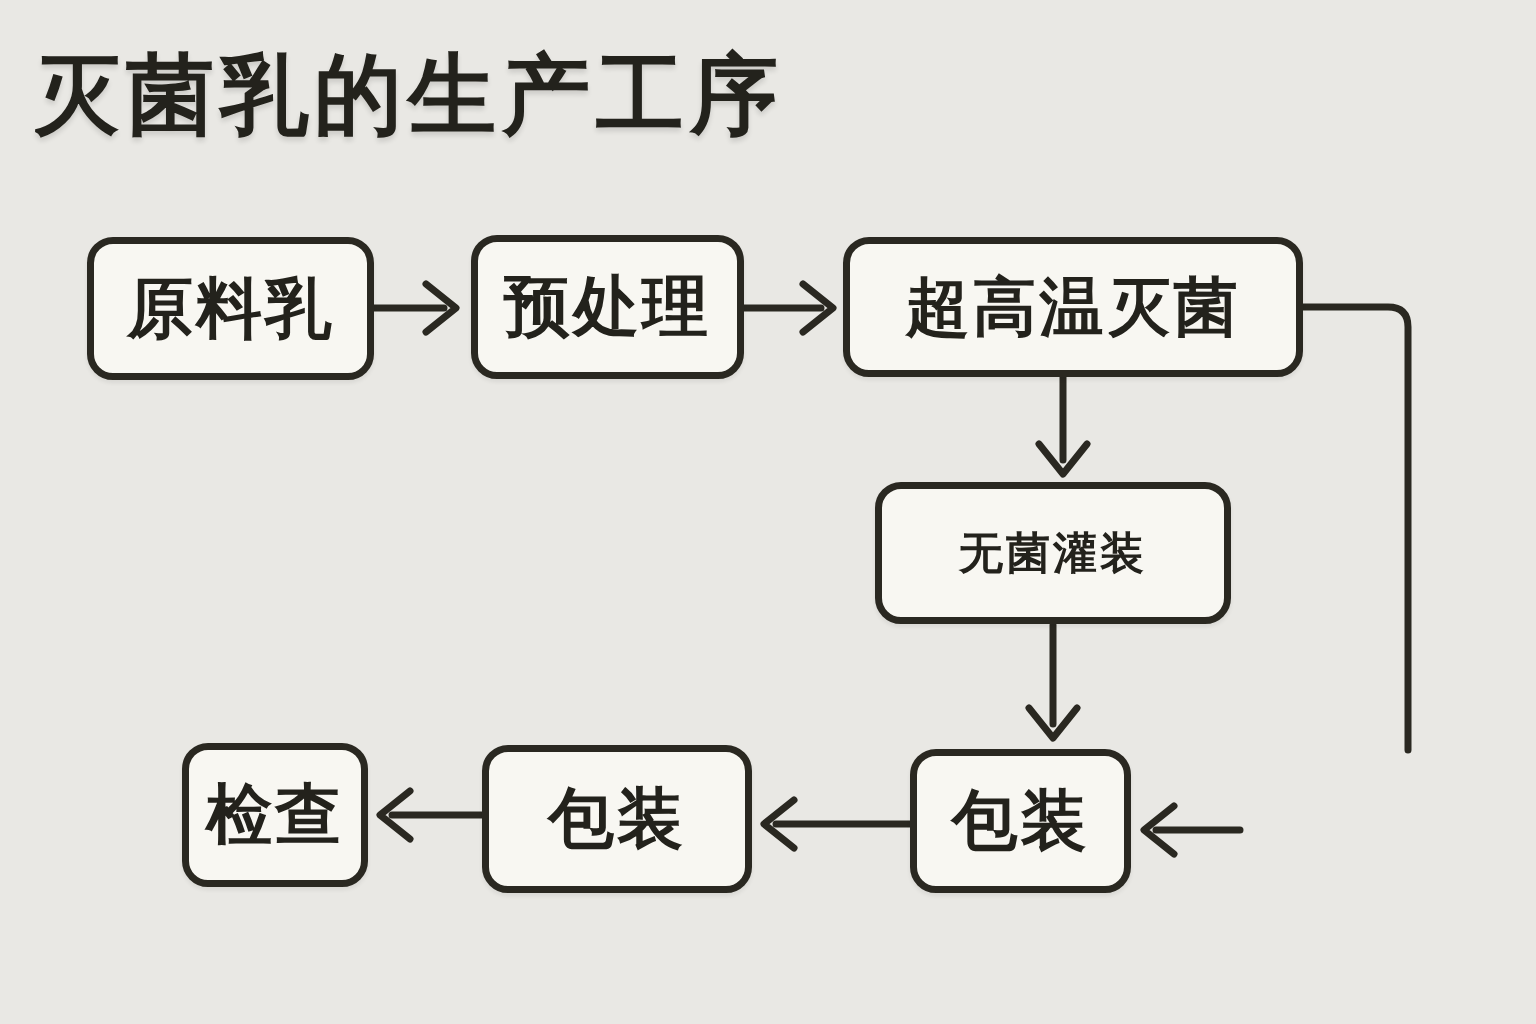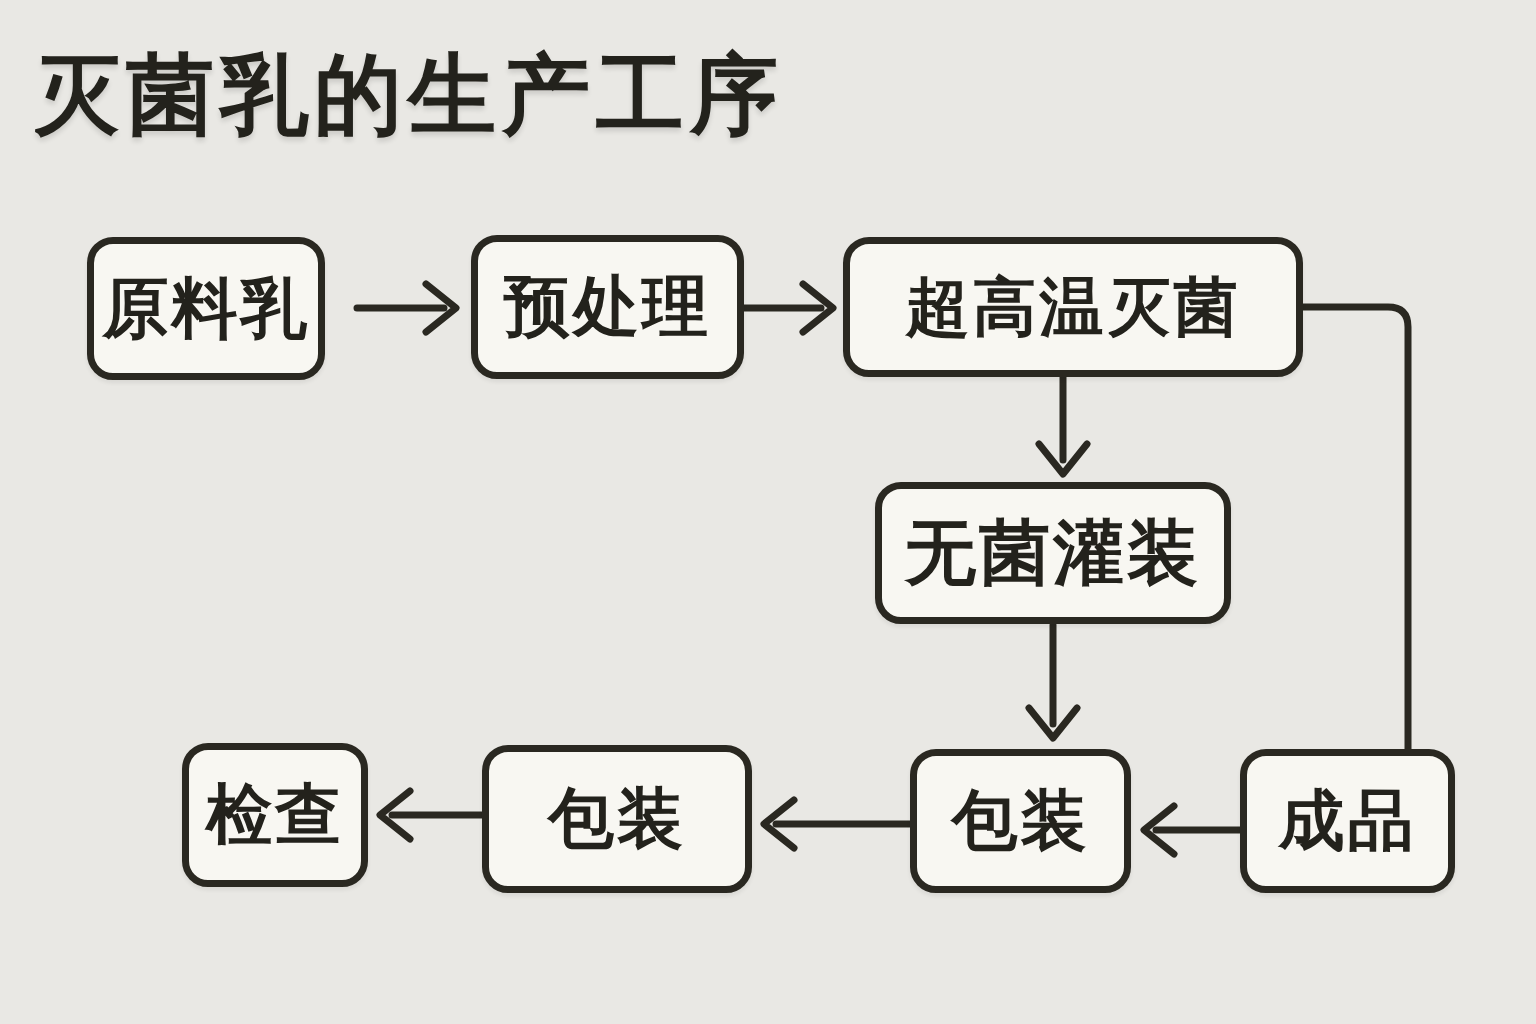--- a/index.html
+++ b/index.html
@@ -53,24 +53,24 @@
     background: var(--node-fill, #f8f7f2);
     border: 7px solid var(--line, #2a2821);
     border-radius: 26px;
     color: var(--text, #23221c);
     font-weight: 900;
     font-size: 66px;
     letter-spacing: 3px;
     white-space: nowrap;
     box-shadow: 0 3px 4px rgba(0,0,0,0.07);
   }
-  .n-raw         { left: 87px;   top: 237px; width: 238px; height: 143px; }
+  .n-raw         { left: 87px;   top: 237px; width: 287px; height: 143px; }
   .n-pre         { left: 471px;  top: 235px; width: 273px; height: 144px; }
   .n-uht         { left: 843px;  top: 237px; width: 460px; height: 140px; font-size: 64px; text-align: right; }
-  .n-fill        { left: 875px;  top: 482px; width: 356px; height: 142px; font-size: 71px; }
+  .n-fill        { left: 875px;  top: 482px; width: 356px; height: 142px; font-size: 44px; }
   .n-pack-right  { left: 910px;  top: 749px; width: 221px; height: 144px; }
   .n-finished    { left: 1240px; top: 749px; width: 215px; height: 144px; }
   .n-pack-left   { left: 482px;  top: 745px; width: 270px; height: 148px; }
   .n-inspect     { left: 182px;  top: 743px; width: 186px; height: 144px; }
 </style>
 </head>
 <body>
 
 <div class="canvas">
 
@@ -100,23 +100,20 @@
   </div>
 
   <div class="node n-fill">
     <span>无菌灌装</span>
   </div>
 
   <div class="node n-pack-right">
     <span>包装</span>
   </div>
 
-  <div class="node n-finished">
-    <span>成品</span>
-  </div>
 
   <div class="node n-pack-left">
     <span>包装</span>
   </div>
 
   <div class="node n-inspect">
     <span>检查</span>
   </div>
 
 </div>

